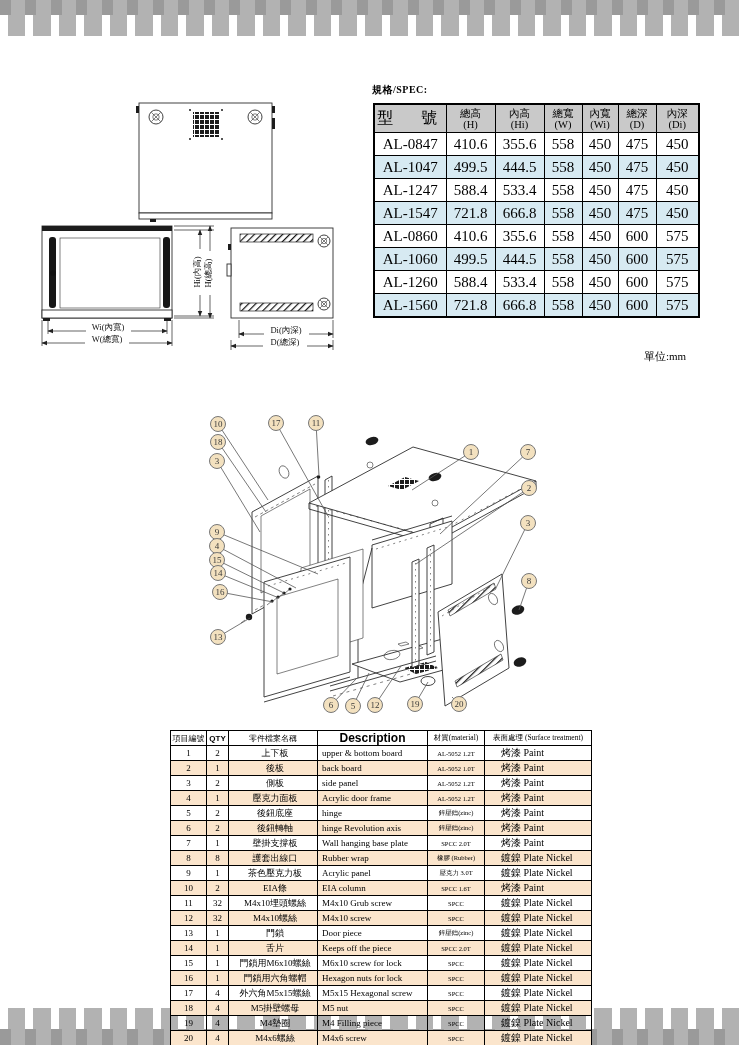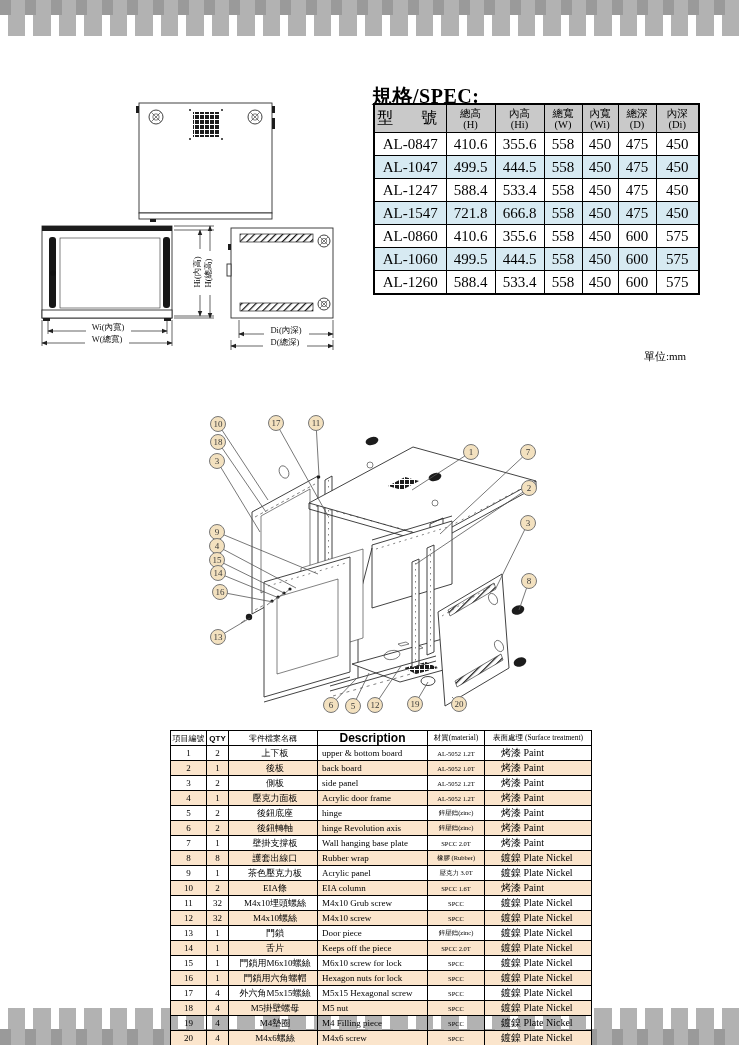--- a/index.html
+++ b/index.html
@@ -10,21 +10,21 @@
   }
   
   .page-border { position:absolute; left:0; width:739px; }
   .page-border.top { top:0; }
   .page-border.bottom { bottom:0; }
   .strip-band  { height:15px; background:repeating-linear-gradient(90deg,#9a9a9a 0 11px,#b2b2b2 11px 25.5px); }
   .strip-teeth { height:21px; background:repeating-linear-gradient(90deg,#ffffff 0 8px,#b2b2b2 8px 25.5px); }
   .page-border.bottom .strip-band { height:16px; }
 
   
-  #spec-title { position:absolute; left:372px; top:83px; font-size:20px; font-weight:bold; letter-spacing:0.5px; }
+  #spec-title { position:absolute; left:372px; top:83px; font-size:10px; font-weight:bold; letter-spacing:0.5px; }
   #unit-label { position:absolute; left:644px; top:349px; font-size:11px; }
 
   
   #spec-table { position:absolute; left:373px; top:103px; border-collapse:collapse; table-layout:fixed; border:2px solid #000; }
   #spec-table th, #spec-table td { border:1px solid #000; text-align:center; padding:0; overflow:hidden; }
   #spec-table th { background:#c9c9c9; height:27px; font-weight:normal; }
   #spec-table td { height:22px; font-size:15px; }
   #spec-table tbody tr:nth-child(even) td { background:#d7eaf2; }
   #spec-table .h-zh { font-size:10.5px; line-height:11px; }
   #spec-table .h-en { font-size:10.5px; line-height:11px; }
@@ -170,20 +170,29 @@
       </tr>
       <tr>
         <td class="model">AL-1260</td>
         <td>588.4</td>
         <td>533.4</td>
         <td>558</td>
         <td>450</td>
         <td>600</td>
         <td>575</td>
       </tr>
+      <tr>
+        <td class="model">AL-1560</td>
+        <td>721.8</td>
+        <td>666.8</td>
+        <td>558</td>
+        <td>450</td>
+        <td>600</td>
+        <td>575</td>
+      </tr>
     </tbody>
 </table>
 
 <table id="parts-table">
   <colgroup>
     <col style="width:36px">
       <col style="width:22px">
       <col style="width:89px">
     <col style="width:110px">
       <col style="width:57px">

